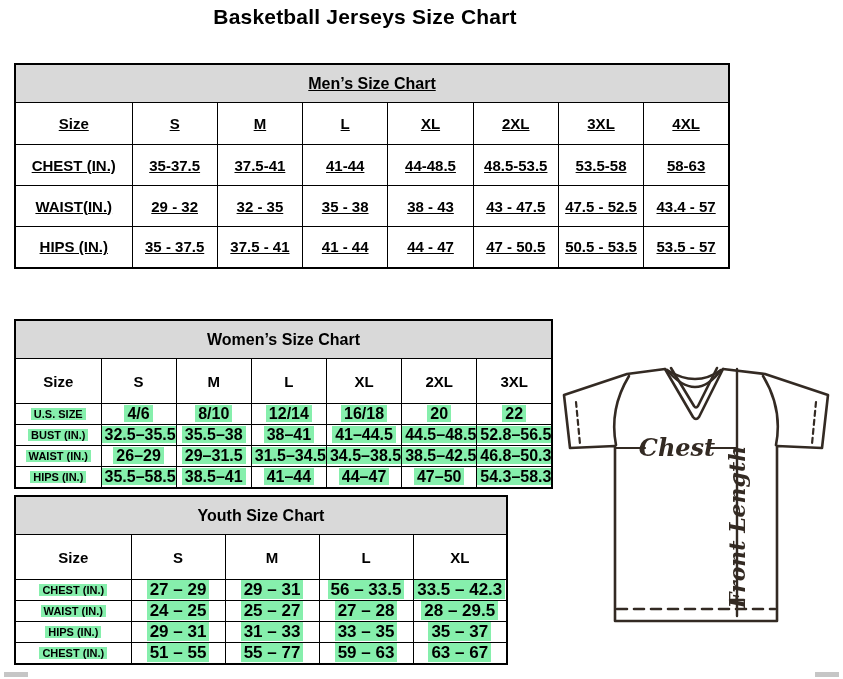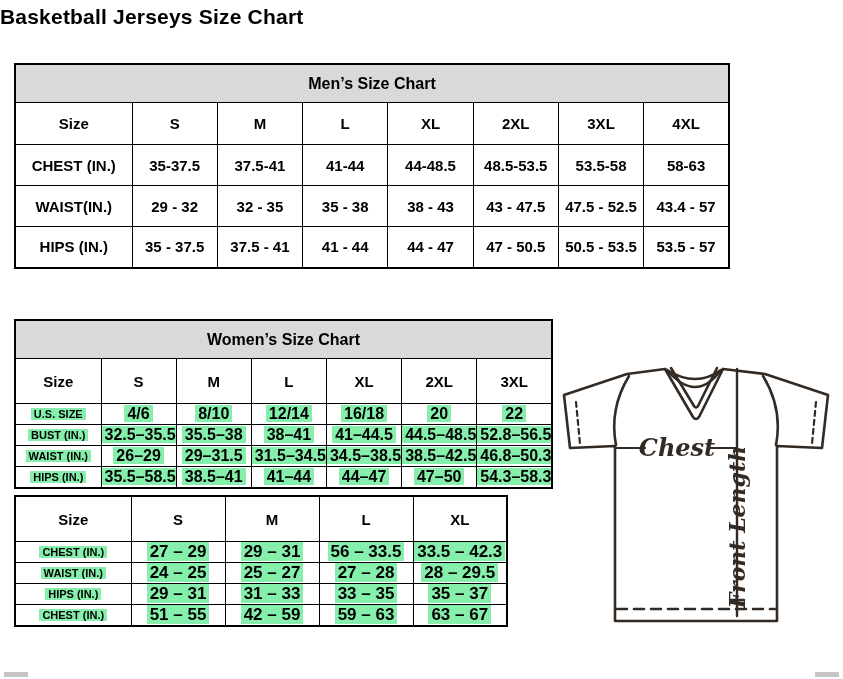--- a/index.html
+++ b/index.html
@@ -1,34 +1,34 @@
 <!DOCTYPE html>
 <html><head>
 <meta charset="utf-8">
 <style>
   html,body { margin:0; padding:0; }
   body {
     width:843px; height:679px; position:relative; overflow:hidden;
     background:#ffffff; font-family:"Liberation Sans", sans-serif; color:#000;
   }
   .page-title {
-    position:absolute; top:5px; left:0; width:730px; text-align:left;
+    position:absolute; top:5px; left:0; width:730px; text-align:center;
     font-size:21px; font-weight:bold; letter-spacing:0.2px;
   }
   table.size-table {
     position:absolute; border-collapse:collapse; table-layout:fixed;
     border:2px solid #000; background:#fff;
   }
   table.size-table th, table.size-table td {
     border:1px solid #000; text-align:center; vertical-align:middle;
     font-weight:bold; padding:0; overflow:hidden; white-space:nowrap;
   }
   .band-cell { background:#d9d9d9; font-size:16px; height:37px; }
   
-  #mens { left:14px; top:63px; width:716px; }
+  #mens { left:14px; top:63px; width:716px;text-decoration:underline; }
   #mens .cols-row th { height:41px; font-size:15px; }
   #mens tbody tr { height:41px; font-size:15px; }
   
   #womens { left:14px; top:299px; width:539px;margin-top:20px; }
   #womens .cols-row th { height:44px; font-size:15px; }
   #womens tbody tr { height:21px; }
   #womens tbody th { font-size:11px; }
   #womens tbody td { font-size:16px; }
   
   #youth { left:14px; top:495px; width:494px; }
@@ -180,20 +180,23 @@
 
 <table class="size-table" id="youth">
     <colgroup>
       <col style="width: 116px;">
       <col>
       <col>
       <col>
       <col>
     </colgroup>
   <thead>
+    <tr>
+      <th class="band-cell" colspan="5">Youth Size Chart</th>
+    </tr>
     <tr class="cols-row">
         <th>Size</th>
         <th>S</th>
         <th>M</th>
         <th>L</th>
         <th>XL</th>
       </tr>
   </thead>
   <tbody>
       <tr>
@@ -213,21 +216,21 @@
       <tr>
         <th><span>HIPS (IN.)</span></th>
         <td><span>29 – 31</span></td>
         <td><span>31 – 33</span></td>
         <td><span>33 – 35</span></td>
         <td><span>35 – 37</span></td>
       </tr>
       <tr>
         <th><span>CHEST (IN.)</span></th>
         <td><span>51 – 55</span></td>
-        <td><span>42 – 59</span></td>
+        <td><span>55 – 77</span></td>
         <td><span>59 – 63</span></td>
         <td><span>63 – 67</span></td>
       </tr>
     </tbody>
 </table>
 
 <svg id="jersey-diagram" viewBox="0 0 280 272" xmlns="http://www.w3.org/2000/svg">
   <g stroke="#332a23" stroke-width="2.6" fill="none" stroke-linejoin="round" stroke-linecap="round">
 
     <path d="M105,12 L67,17 L4,38 L10,91 L55,89 L55,264 L217,264 L217,89 L262,91 L268,38 L205,17 L163,12"></path>

